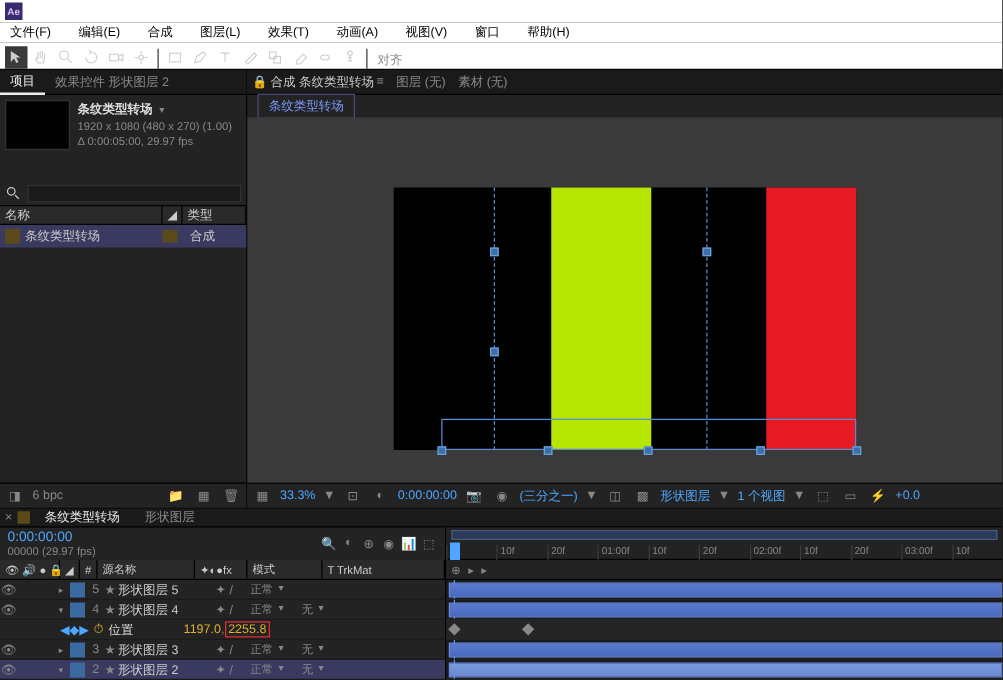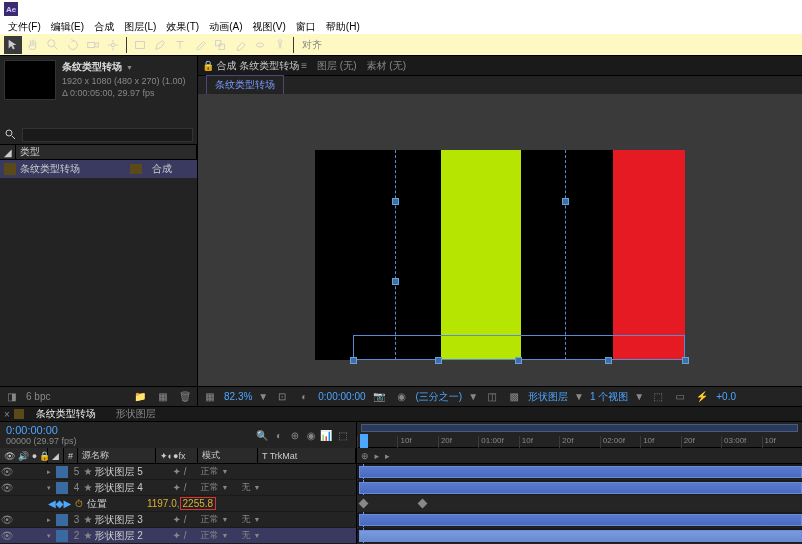--- a/index.html
+++ b/index.html
@@ -1,22 +1,22 @@
 <!DOCTYPE html>
 <html><head>
 <meta charset="utf-8">
 <style>
 *{margin:0;padding:0;box-sizing:border-box;font-family:"Microsoft YaHei",Arial,sans-serif;font-size:10px;color:#ccc;user-select:none}
 body{background:#1e1e1e;width:802px;height:544px;overflow:hidden}
 .titlebar{background:#fff;color:#000;height:18px;display:flex;align-items:center;padding:0 4px;gap:6px}
 .titlebar .ae-logo{width:14px;height:14px;background:#3a2a6e;display:flex;align-items:center;justify-content:center;color:#d4c3ff;font-weight:bold;font-size:8px}
 .titlebar span{color:#000}
-.menubar{background:#fff;color:#000;height:16px;display:flex;align-items:flex-end;padding:0 4px;gap:2px}
+.menubar{background:#fff;color:#000;height:16px;display:flex;align-items:center;padding:0 4px;gap:14px}
 .menubar span{color:#000;padding:0 4px;font-size:10px}
-.toolbar{background:#fef9c3;height:22px;display:flex;align-items:center;padding:0 4px;gap:2px;border-bottom:1px solid #000}
+.toolbar{background:#ffffff;height:22px;display:flex;align-items:flex-end;padding:0 4px;gap:2px;border-bottom:1px solid #000}
 .toolbar .tbtn{width:18px;height:18px;display:flex;align-items:center;justify-content:center;color:#aaa;position:relative}
 .toolbar .tbtn.active{background:#3a3a3a;color:#4da6ff}
 .toolbar .sep{width:1px;height:16px;background:#3a3a3a;margin:0 2px}
 .toolbar .label{color:#888;font-size:10px;padding:0 4px}
 .toolbar svg{width:14px;height:14px}
 .main{display:flex;height:350px}
 .panel{background:#232323;border-right:1px solid #000;display:flex;flex-direction:column}
 .panel-left{width:198px}
 .panel-tabs{height:20px;background:#1a1a1a;display:flex;align-items:center;border-bottom:1px solid #000}
 .panel-tabs .tab{padding:0 8px;height:20px;display:flex;align-items:center;color:#888}
@@ -192,36 +192,41 @@
         <circle cx="8" cy="4" r="2" stroke="currentColor" fill="none"></circle>
         <path d="M8 6v4M6 8h4M6 12l2-2 2 2" stroke="currentColor" fill="none"></path>
       </svg>
     </div>
   <div class="sep"></div>
   <span class="label">对齐</span>
 </div>
 
 <div class="main">
   <div class="panel panel-left">
+    <div class="panel-tabs">
+      <div class="tab active">项目</div>
+      <div class="tab">效果控件 形状图层 2</div>
+    </div>
     <div class="project-info">
       <div class="project-thumb"></div>
       <div class="project-meta">
         <div class="name">条纹类型转场</div>
         <div class="dim">1920 x 1080    (480 x 270) (1.00)</div>
         <div class="dim">Δ 0:00:05:00, 29.97 fps</div>
       </div>
     </div>
     <div class="search-row">
       <span class="sicon"><svg viewBox="0 0 14 14">
             <circle cx="5" cy="5" r="3" stroke="currentColor" fill="none"></circle>
             <path d="M8 8l3 3" stroke="currentColor"></path>
           </svg></span>
       <input style="">
     </div>
     <div class="proj-head">
+      <div class="col" style="width:130px">名称</div>
       <div class="col" style="width:16px">◢</div>
       <div class="col" style="flex:1">类型</div>
     </div>
     <div class="proj-item">
       <span class="cicon"></span>
       <span style="width:106px">条纹类型转场</span>
       <span style="width:12px;height:10px;background:#5a4a1a"></span>
       <span style="padding-left:6px">合成</span>
     </div>
     <div class="proj-footer">
@@ -255,21 +260,21 @@
         <div class="handle" style="left:247px;top:48px"></div>
         <div class="handle" style="left:35px;top:207px"></div>
         <div class="handle" style="left:120px;top:207px"></div>
         <div class="handle" style="left:200px;top:207px"></div>
         <div class="handle" style="left:290px;top:207px"></div>
         <div class="handle" style="left:367px;top:207px"></div>
       </div>
     </div>
     <div class="vpfooter">
       <span class="fbtn">▦</span>
-      <span>82.3%</span>
+      <span>33.3%</span>
       <span class="dim">▼</span>
       <span class="fbtn">⊡</span>
       <span class="fbtn">◐</span>
       <span>0:00:00:00</span>
       <span class="fbtn">📷</span>
       <span class="fbtn">◉</span>
       <span>(三分之一)</span>
         <span class="dim">▼</span>
       <span class="fbtn">◫</span>
       <span class="fbtn">▩</span>

